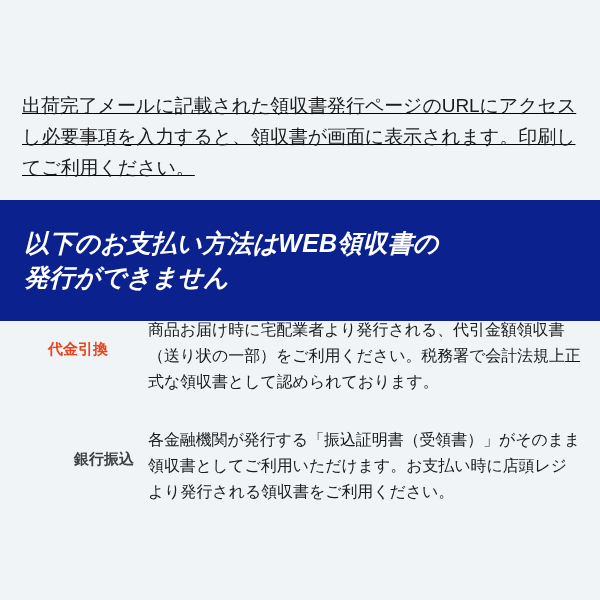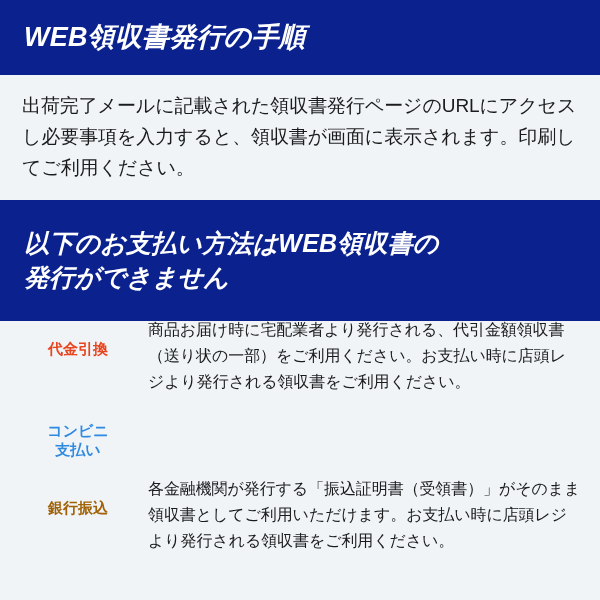--- a/index.html
+++ b/index.html
@@ -64,20 +64,21 @@
 
   
   .intro-block {
     position: absolute;
     top: 75px;
     left: 0;
     right: 0;
     height: 125px;
     box-sizing: border-box;
     padding: 16px 22px 0 22px;
+    text-decoration: underline;
   }
   .intro-text {
     margin: 0;
     font-size: 19px;
     line-height: 1.62;
     color: #1b1b1b;
     letter-spacing: -0.1px;
   }
 
   
@@ -113,49 +114,44 @@
     flex: 1 1 auto;
     font-size: 16px;
     line-height: 1.62;
     color: #1b1b1b;
     letter-spacing: -0.1px;
     padding-left: 14px;
     padding-right: 8px;
   }
   .label-cod    { color: #e8451f; }
   .label-conv   { color: #2f8ae0; }
-  .label-bank   { color: #a16207; }
+  .label-bank   { color: #404040; text-align: right; }
 </style>
 </head>
 <body>
 
 <div class="page">
 
-  <div class="banner" id="banner-primary">
-    <h1 class="banner-title">WEB領収書発行の手順</h1>
-  </div>
 
   <div class="intro-block">
     <p class="intro-text">出荷完了メールに記載された領収書発行ページのURLにアクセスし必要事項を入力すると、領収書が画面に表示されます。印刷してご利用ください。</p>
   </div>
 
   <div class="banner" id="banner-secondary">
     <h2 class="banner-title">以下のお支払い方法はWEB領収書の発行ができません</h2>
   </div>
 
   <div class="methods">
 
     <div class="method-row">
       <div class="method-label label-cod">代金引換</div>
-      <div class="method-desc">商品お届け時に宅配業者より発行される、代引金額領収書（送り状の一部）をご利用ください。お支払い時に店頭レジより発行される領収書をご利用ください。</div>
+      <div class="method-desc">商品お届け時に宅配業者より発行される、代引金額領収書（送り状の一部）をご利用ください。税務署で会計法規上正式な領収書として認められております。</div>
     </div>
 
     <div class="method-row two-line">
-      <div class="method-label label-conv">コンビニ
-支払い</div>
     </div>
 
     <div class="method-row">
       <div class="method-label label-bank">銀行振込</div>
       <div class="method-desc">各金融機関が発行する「振込証明書（受領書）」がそのまま領収書としてご利用いただけます。お支払い時に店頭レジより発行される領収書をご利用ください。</div>
     </div>
 
   </div>
 </div>
 

